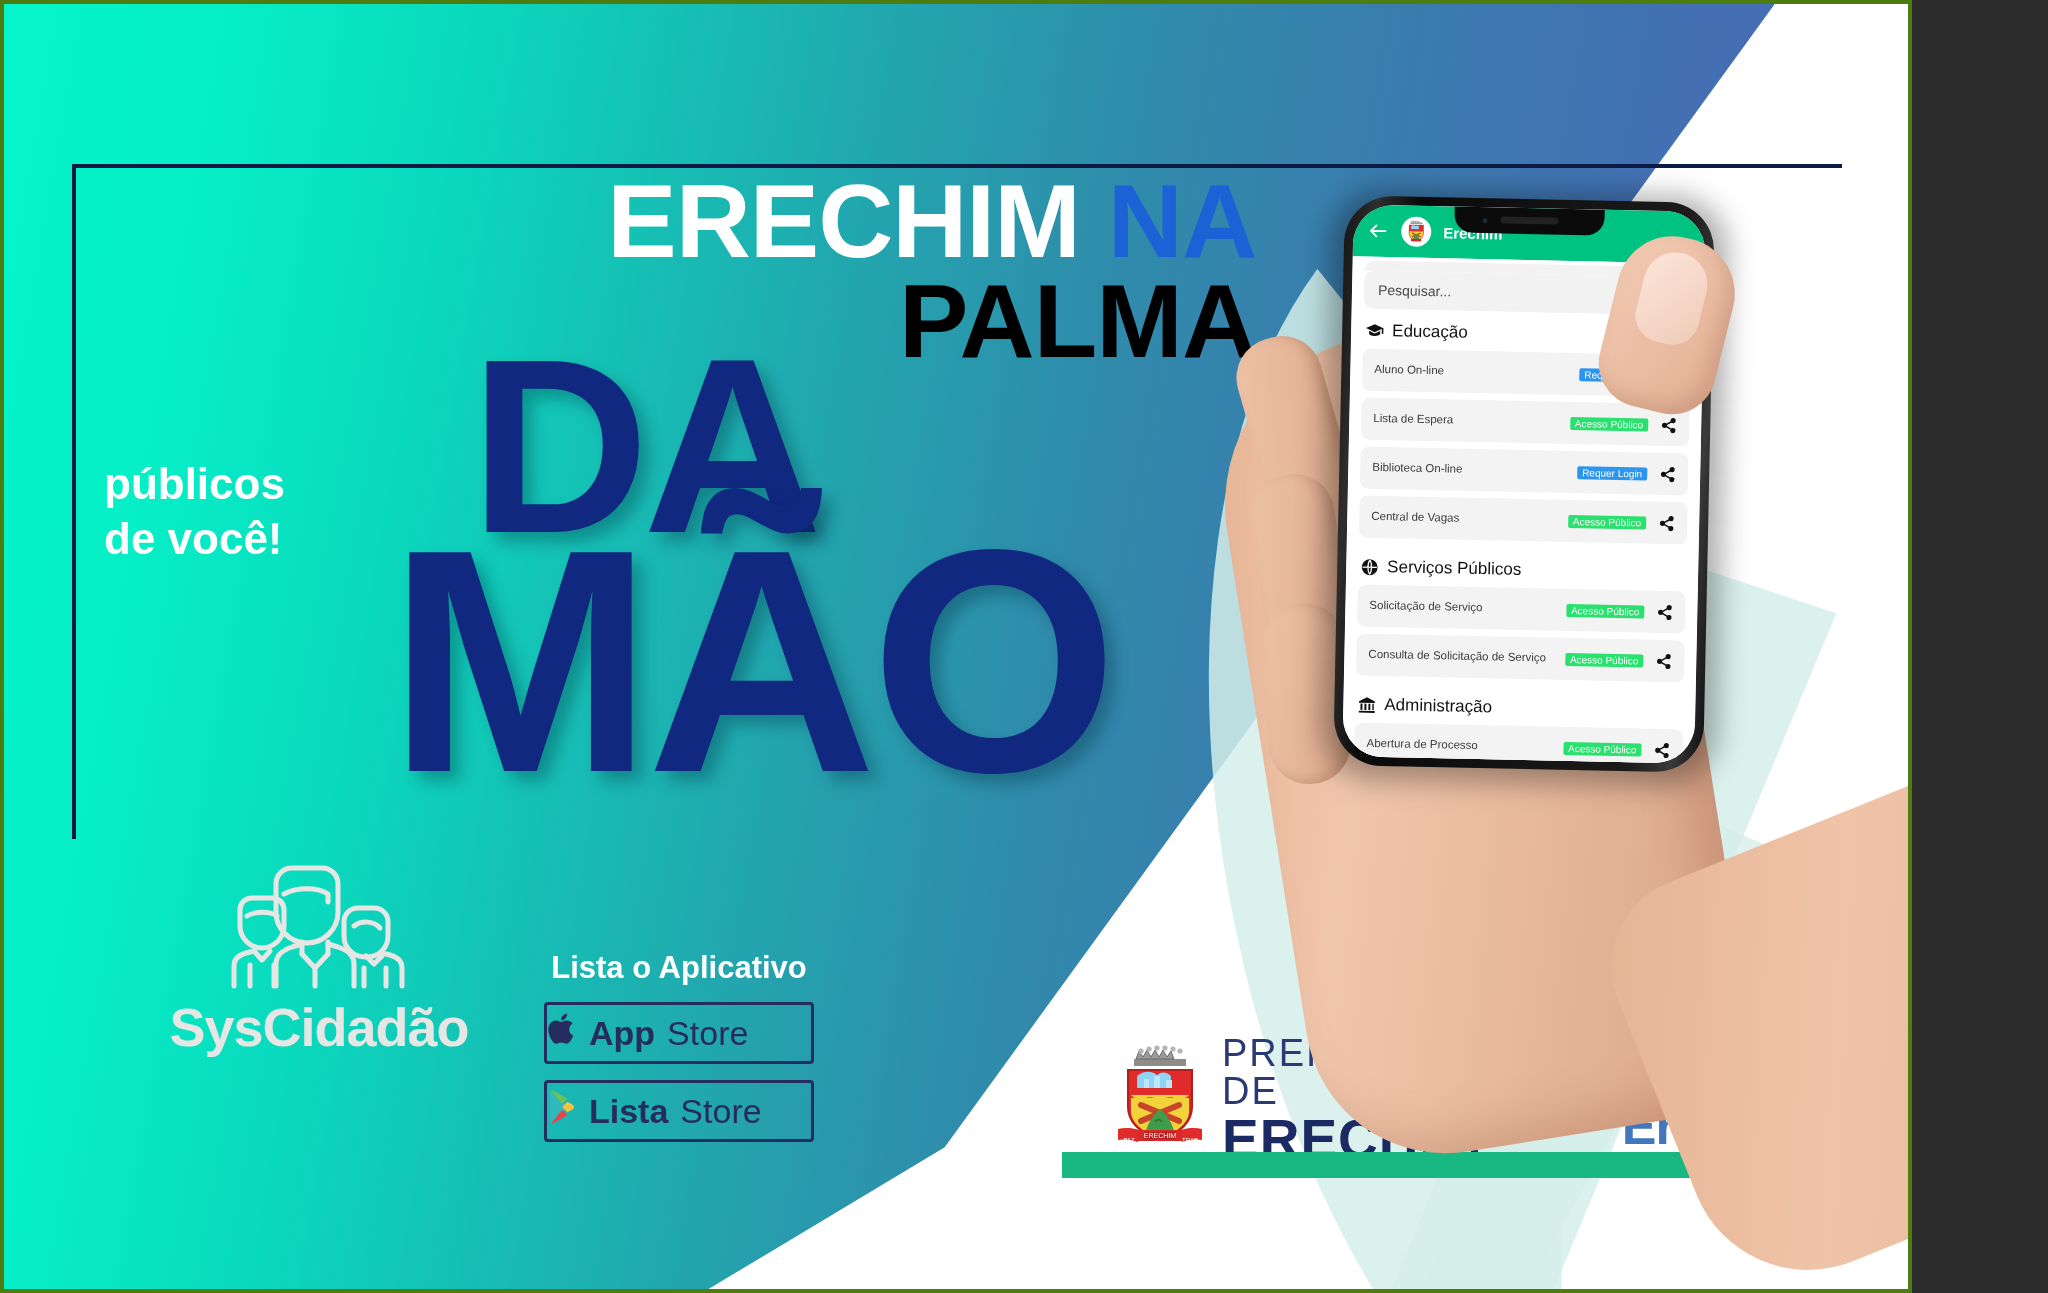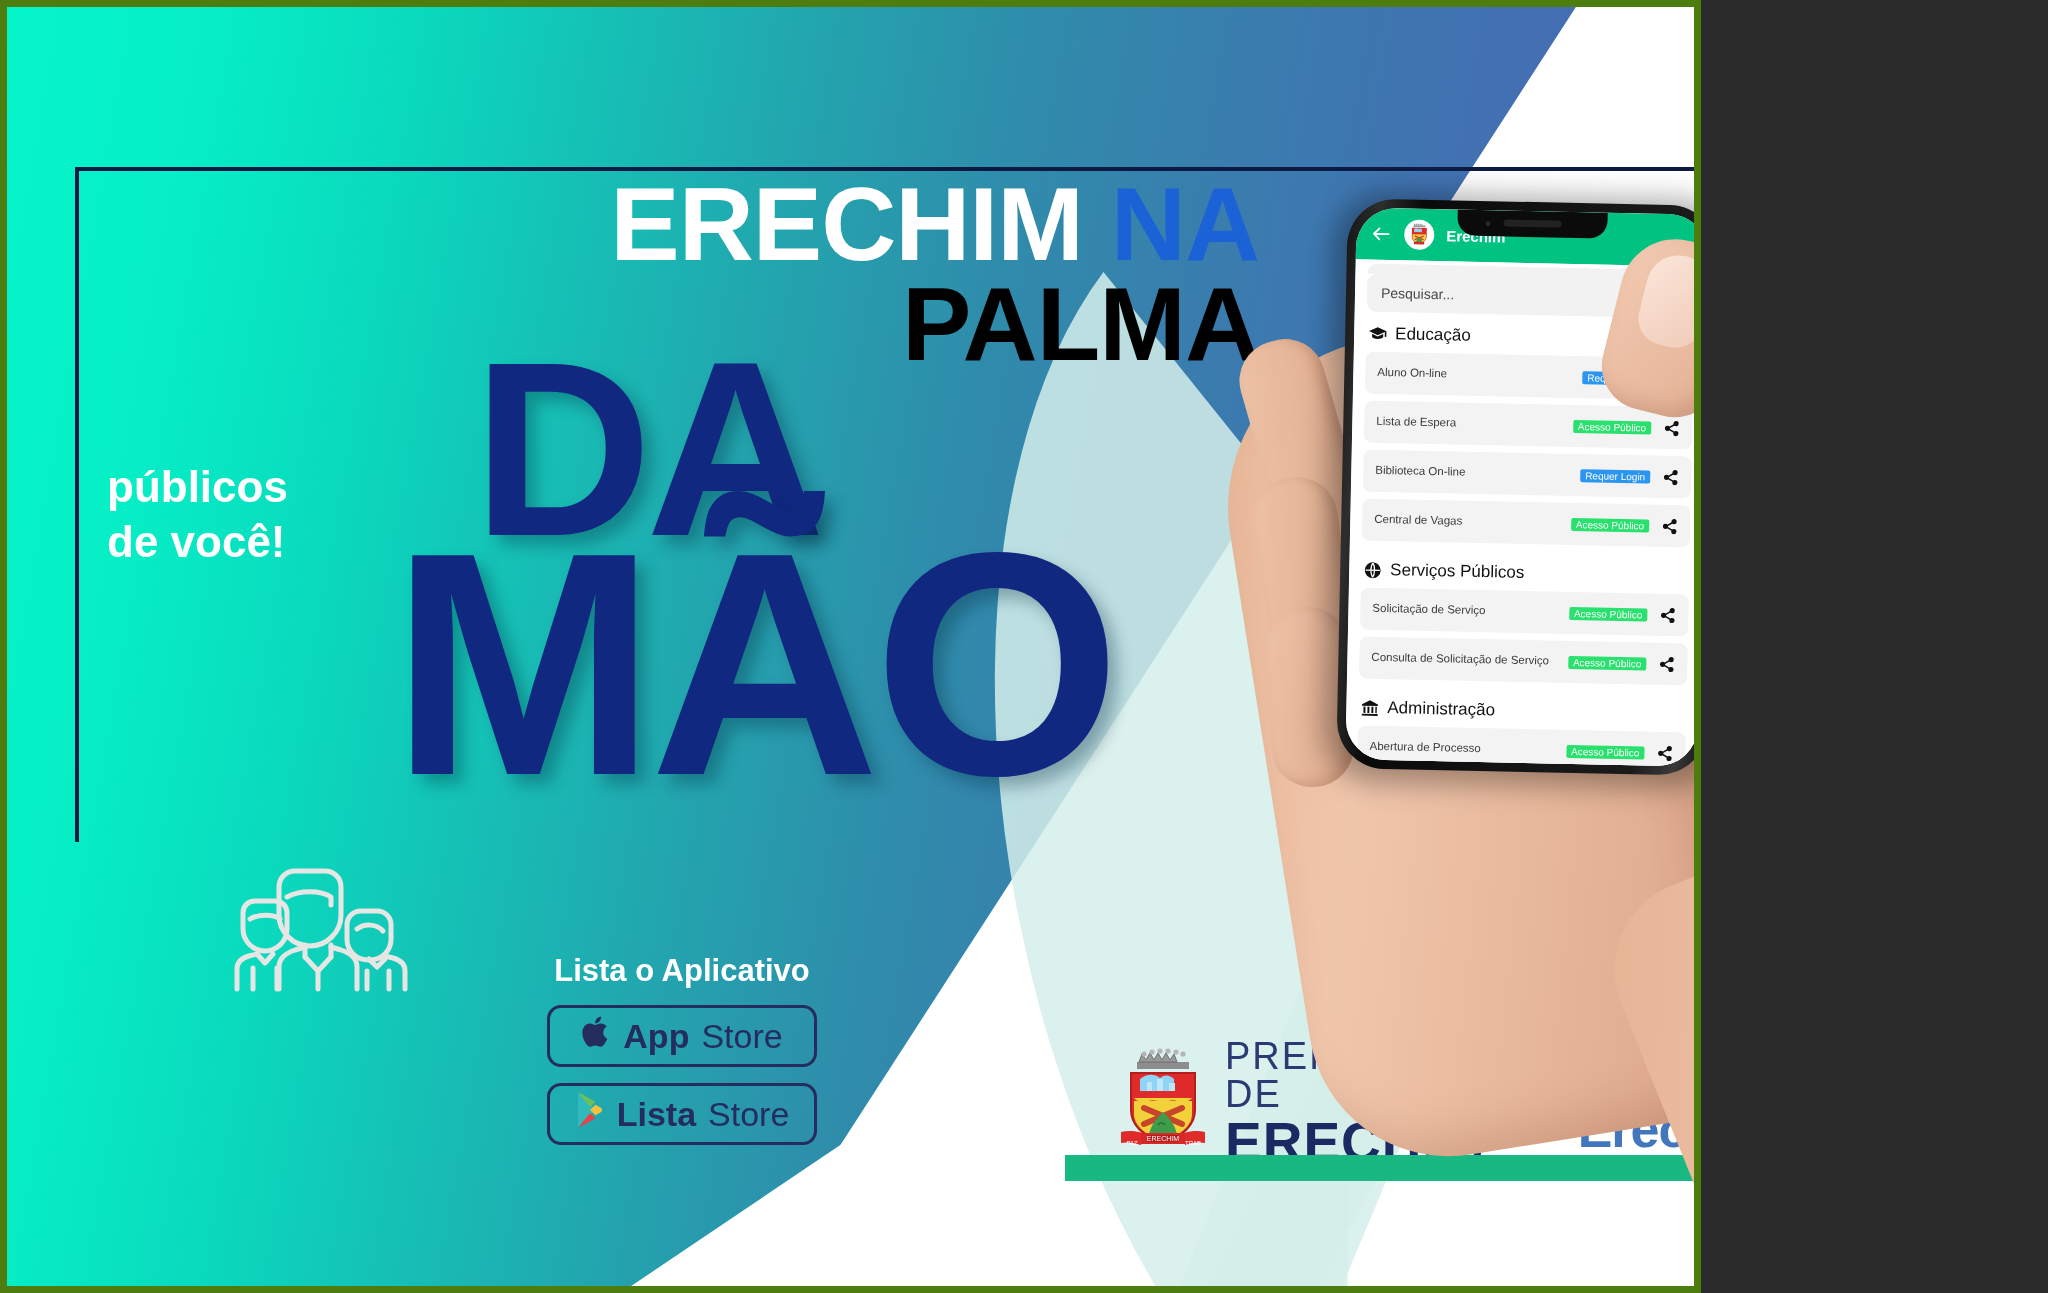--- a/index.html
+++ b/index.html
@@ -1,24 +1,24 @@
 <!DOCTYPE html>
 <html><head>
 <meta charset="utf-8">
 <style>
   html,body{margin:0;padding:0;background:#2b2b2b;}
   body{font-family:"Liberation Sans", sans-serif;}
 
   #banner{
     position:relative;
-    width:1701px;height:1293px;
+    width:1912px;height:1293px;
     overflow:hidden;
     background:#07f0c6;
     box-sizing:border-box;
-    border:7px solid #4d7c0f;
+    border:4px solid #4d7c0f;
   }
 
   
   .bg-gradient{
     position:absolute;inset:0;
     background:linear-gradient(100deg,
       #05f5cb 0%,
       #06eec6 11%,
       #0ad9bd 22%,
       #17bdb4 33%,
@@ -121,22 +121,22 @@
   }
 
   
   .download{
     position:absolute;left:540px;top:946px;width:270px;text-align:center;
   }
   .download-title{
     color:#ffffff;font-size:31px;font-weight:bold;margin-bottom:16px;
   }
   .store-btn{
-    display:flex;align-items:center;justify-content:center;gap:12px;
-    border:3px solid #242d5e;border-radius:14px;
+    display:flex;align-items:center;justify-content:flex-start;gap:12px;
+    border:3px solid #242d5e;border-radius:4px;
     height:62px;margin-bottom:16px;
     color:#242d5e;font-size:34px;
     background:transparent;
     box-sizing:border-box;
   }
   .store-btn .s-bold{font-weight:bold;}
   .store-btn .s-reg{font-weight:normal;}
 
   
   .logos{
@@ -333,20 +333,21 @@
         <path d="M20 136v-20c0-7 5-11 12-13l8-2"></path>
         <path d="M40 101l8 9 8-9"></path>
         <path d="M60 115v21M36 115v21"></path>
         <path d="M144 58h16c8 0 14 6 14 14v14c0 12-9 21-22 21s-22-9-22-21V72c0-8 6-14 14-14z"></path>
         <path d="M140 76c8-6 20-5 26 2"></path>
         <path d="M152 106l8 8 8-8"></path>
         <path d="M188 136v-18c0-7-5-11-12-13l-8-2"></path>
         <path d="M172 118v18M150 118v18"></path>
       </svg>
     </span>
+    <div class="brand-name">SysCidadão</div>
   </div>
 
   <div class="download">
     <div class="download-title">Lista o Aplicativo</div>
 
     <div class="store-btn">
       <span>
         <svg width="30" height="34" viewBox="0 0 30 34" fill="#242d5e">
           <path d="M22.3 17.6c0-4 3.2-5.9 3.4-6-1.8-2.7-4.7-3-5.7-3.1-2.4-.2-4.7 1.4-5.9 1.4-1.2 0-3.1-1.4-5.1-1.4-2.6 0-5 1.5-6.4 3.9-2.7 4.7-.7 11.7 2 15.5 1.3 1.9 2.8 4 4.8 3.9 1.9-.1 2.6-1.2 5-1.2s3 1.2 5 1.2c2.1 0 3.4-1.9 4.7-3.8 1.5-2.2 2.1-4.3 2.1-4.4-.1-.1-4-1.5-4-6z"></path>
           <path d="M18.6 6.2c1-1.3 1.7-3 1.5-4.8-1.5.1-3.4 1-4.4 2.3-.9 1.1-1.8 2.9-1.6 4.6 1.7.2 3.4-.8 4.5-2.1z"></path>

